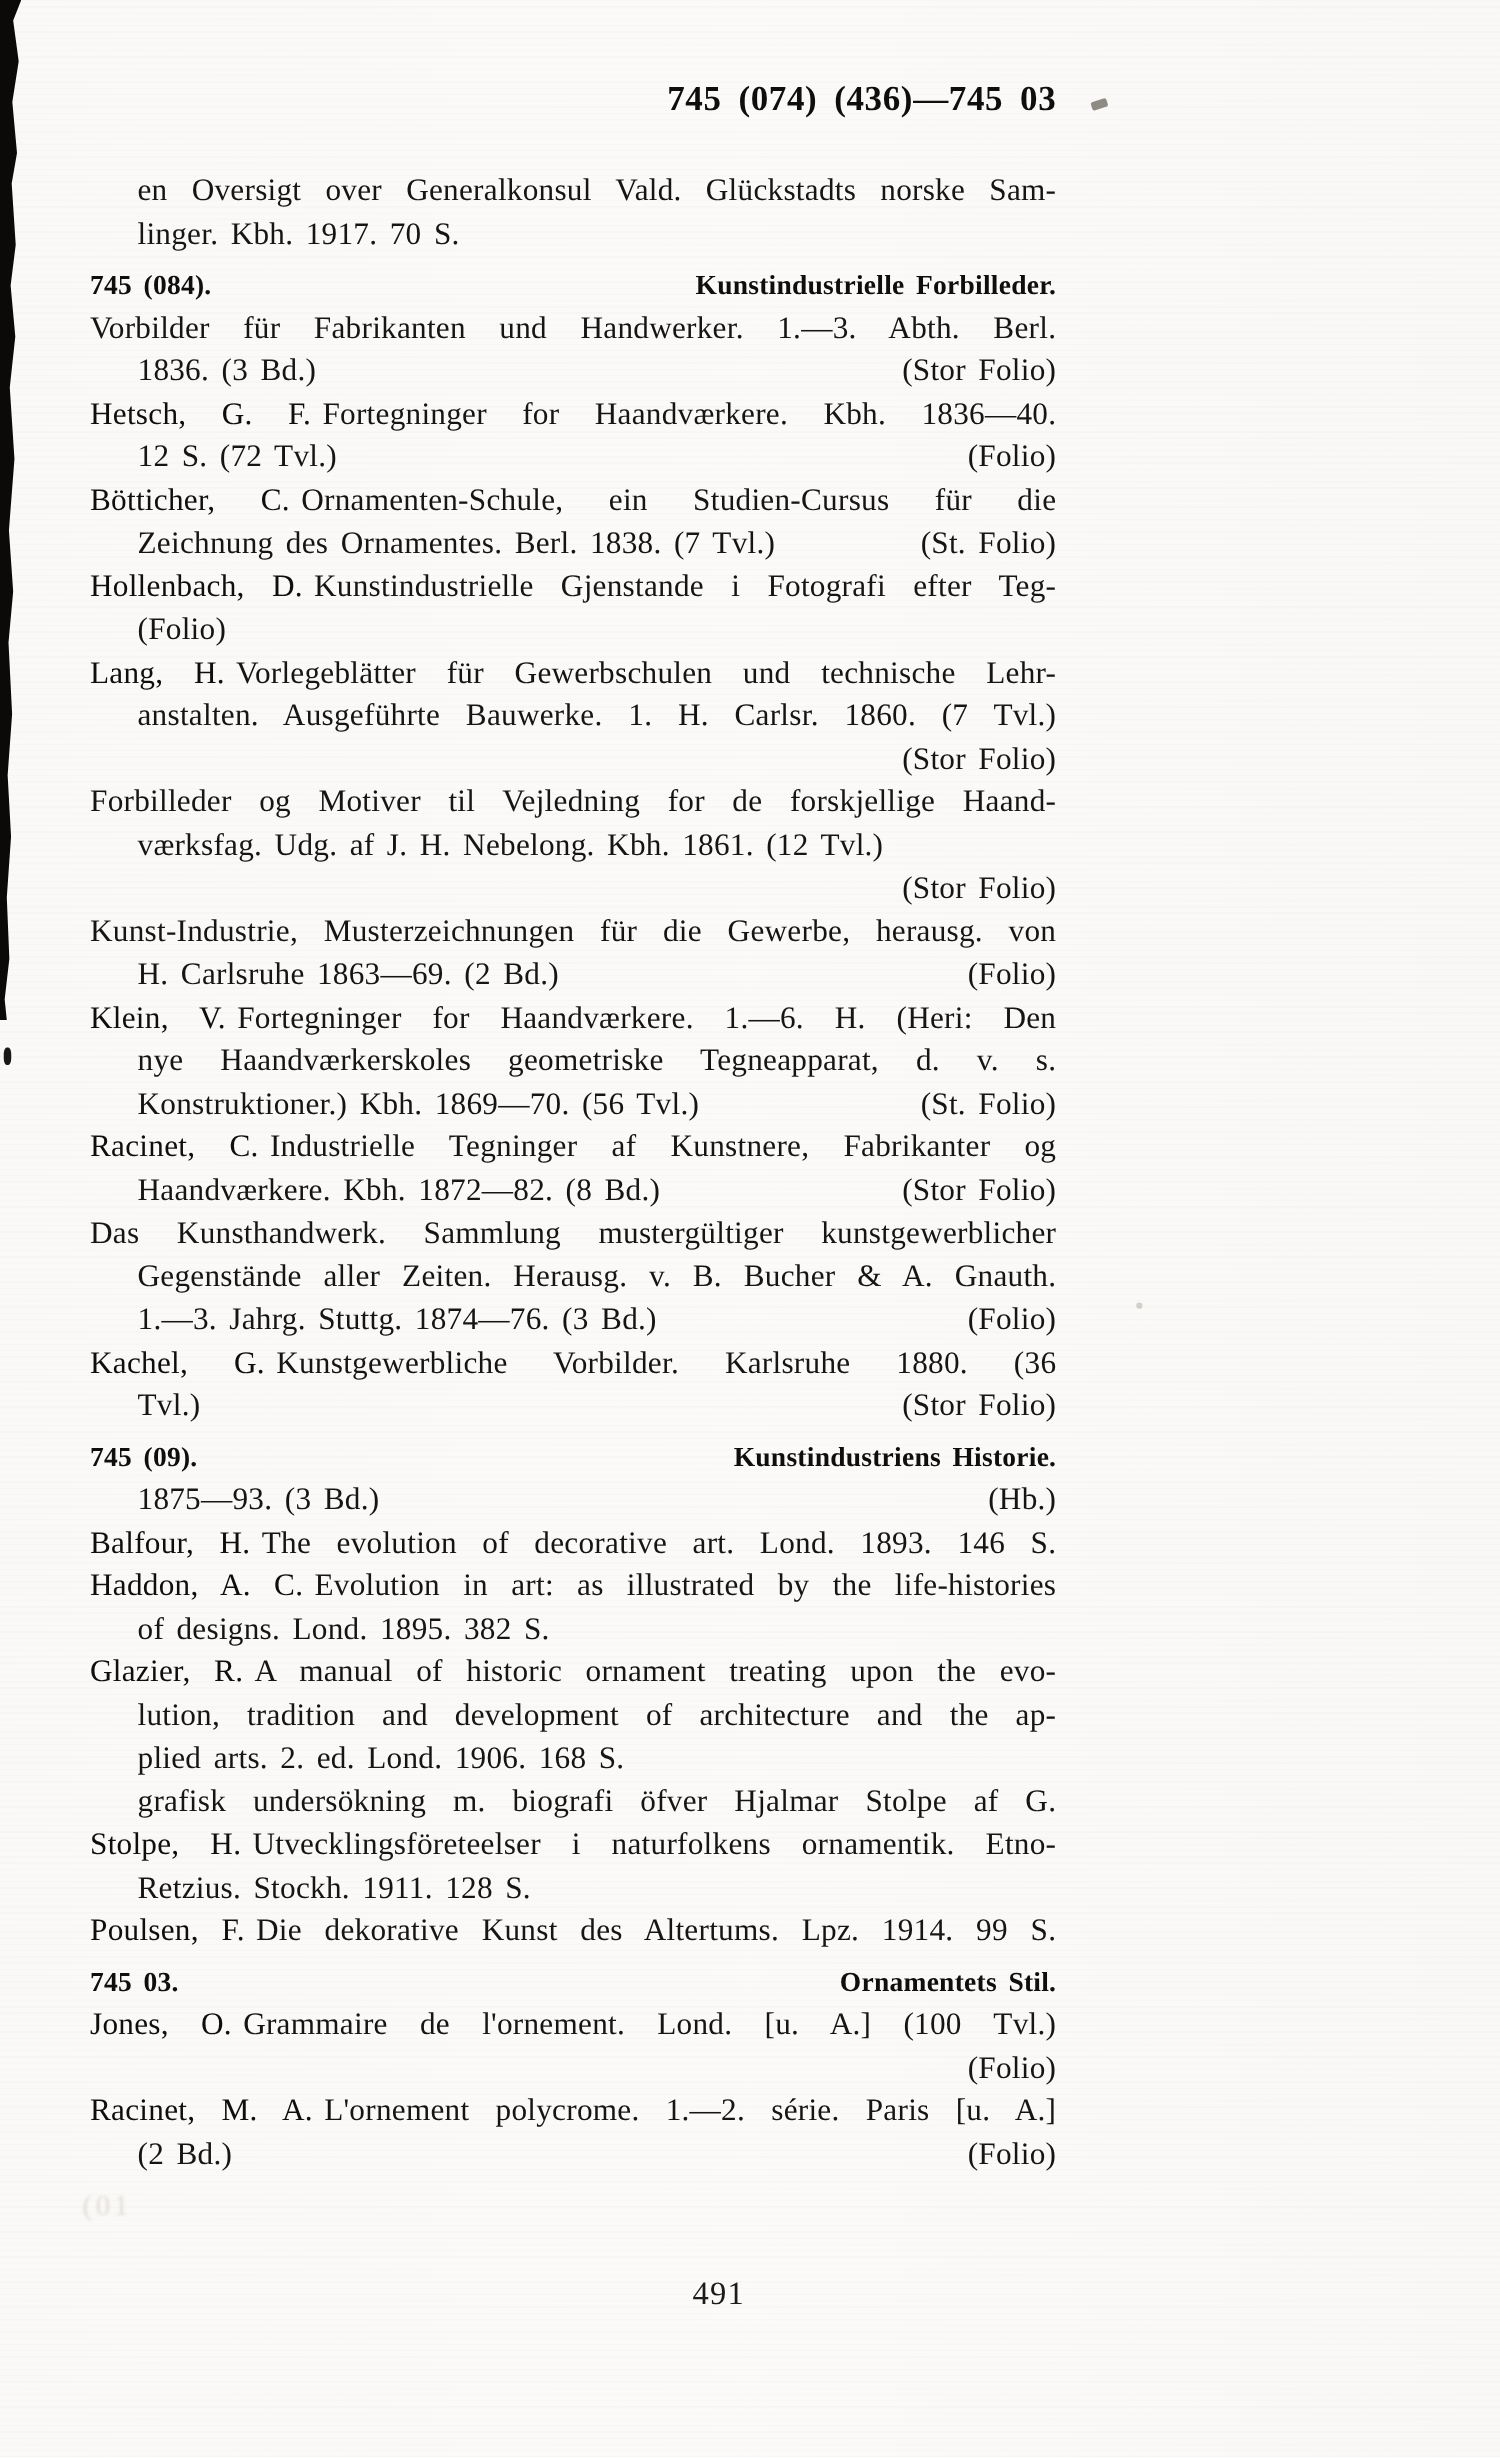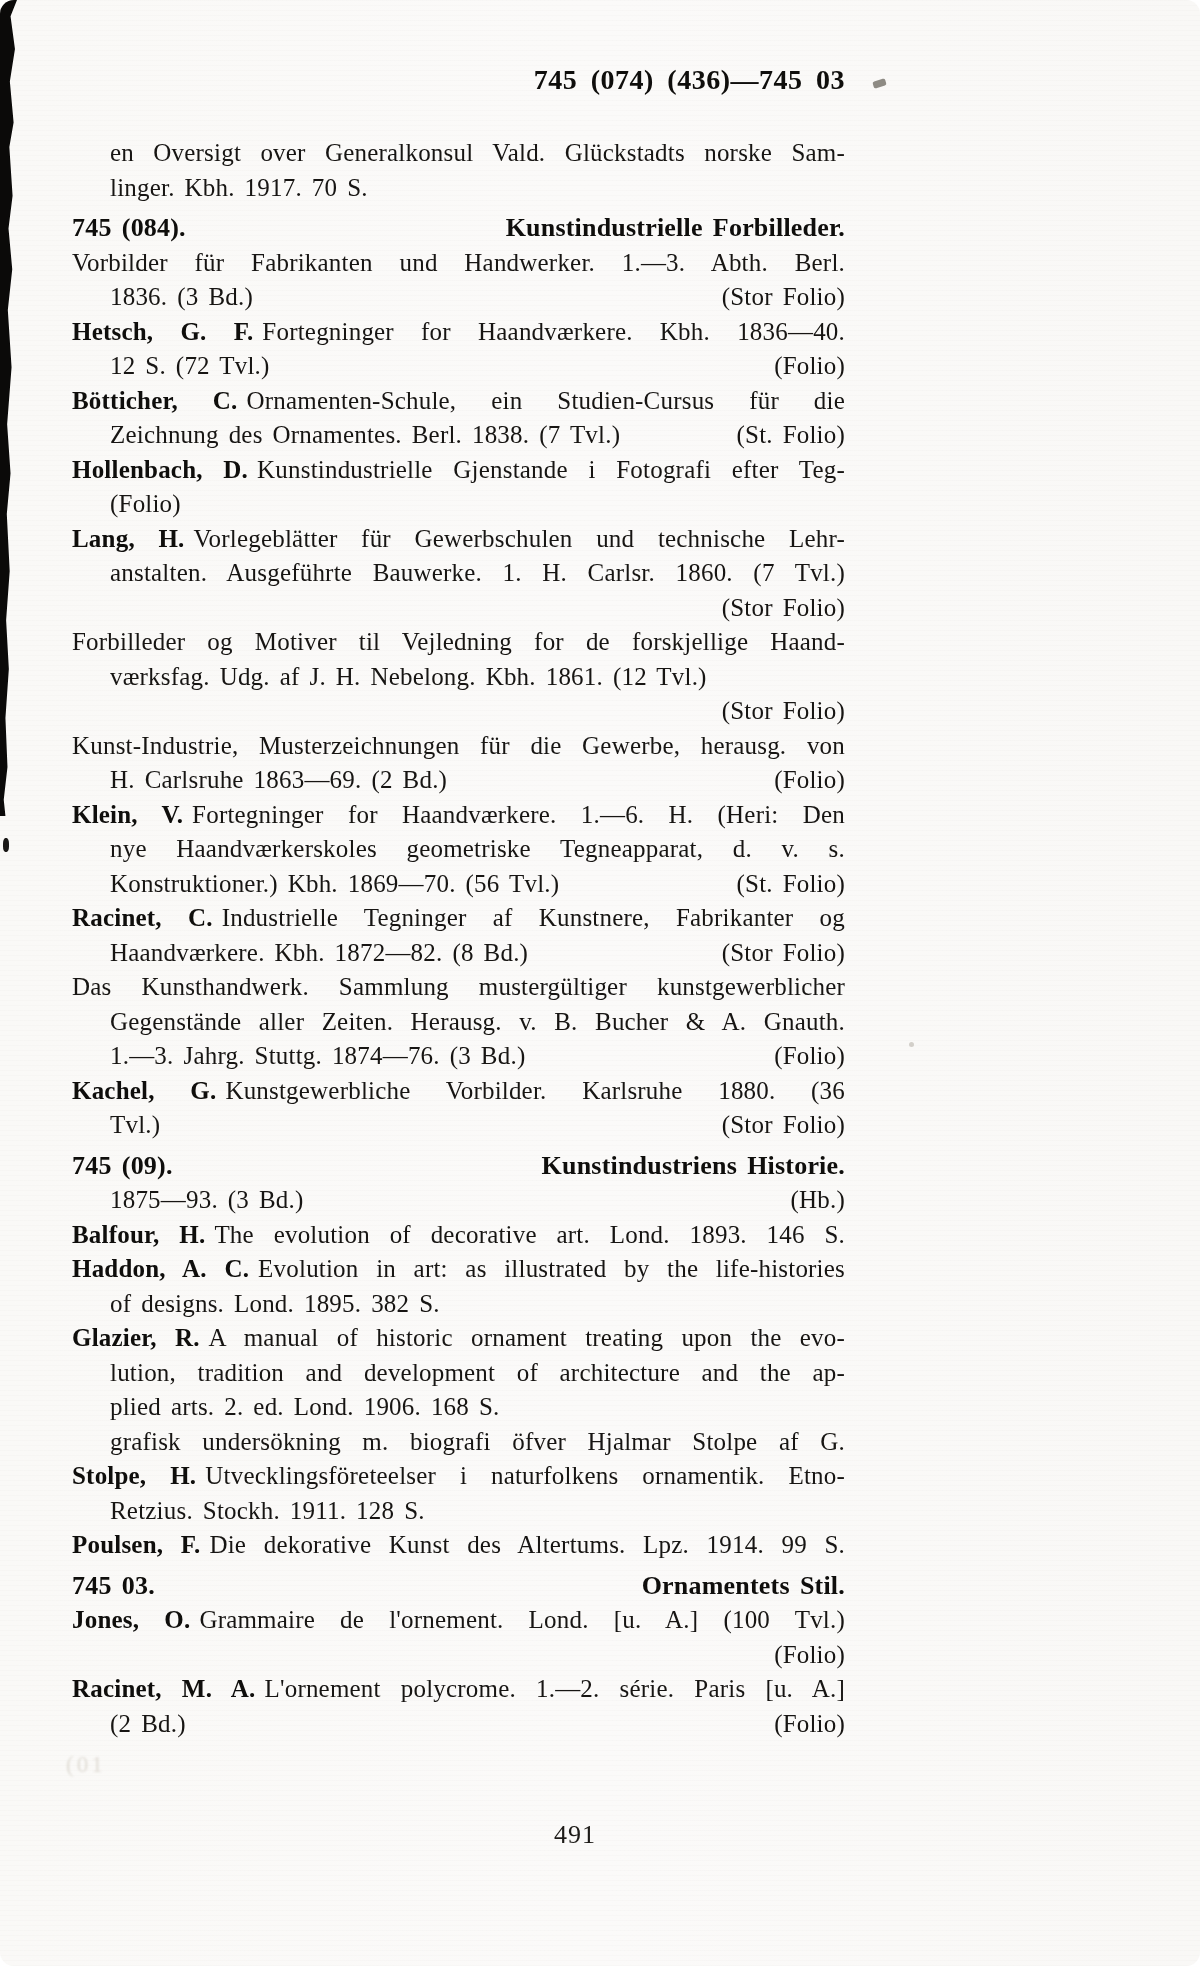--- a/index.html
+++ b/index.html
@@ -5,21 +5,20 @@
   html,body{margin:0;padding:0;}
   .page{
     position:relative;
     width:1200px;height:1966px;
     background:
       repeating-linear-gradient(0deg, rgba(120,115,105,0.025) 0 1px, rgba(0,0,0,0) 1px 5px),
       linear-gradient(90deg,#faf9f7 0%, #fbfaf9 50%, #f9f8f6 100%);
     overflow:hidden;
     font-family:"Liberation Serif","DejaVu Serif",serif;
     color:#171513;
-    border-radius:14px;
   }
   
   .edge-bar{
     position:absolute;left:0;top:0;width:17px;height:816px;background:#0b0a09;
     clip-path:polygon(0 0,100% 0,62% 2%,88% 6%,58% 10%,80% 15%,55% 18%,74% 24%,50% 28%,72% 33%,46% 38%,68% 45%,42% 52%,62% 58%,40% 63%,57% 70%,36% 76%,52% 82%,32% 88%,44% 94%,22% 98%,32% 100%,0 100%);
   }
   .edge-speck{position:absolute;left:3px;top:838px;width:6px;height:14px;background:#1a1816;border-radius:40%;}
   .header-tick{
     position:absolute;left:873px;top:80px;width:13px;height:7px;background:#6a655e;
     transform:rotate(-18deg);border-radius:2px;opacity:.75;
@@ -40,22 +39,22 @@
     position:absolute;left:72px;top:136px;width:773px;
     font-size:25px;letter-spacing:.2px;word-spacing:3.5px;
   }
   .line{height:34.5px;line-height:34.5px;overflow:hidden;}
   .line.indent{padding-left:38px;}
   .justify{text-align:justify;text-align-last:justify;}
   .flexline{display:flex;justify-content:space-between;align-items:baseline;gap:32px;}
   .flexline .lt{white-space:nowrap;}
   .flexline .fmt{white-space:nowrap;}
   .right-only{display:flex;justify-content:flex-end;}
-  b.author{font-weight:700;margin-right:9px;color:#0f0e0c;}
-  .heading{display:flex;justify-content:space-between;font-weight:700;font-size:26px;margin-top:6px;color:#0f0e0c;}
+  b.author{font-weight:400;margin-right:9px;color:#0f0e0c;}
+  .heading{display:flex;justify-content:space-between;font-weight:700;font-size:22px;margin-top:6px;color:#0f0e0c;}
   .heading .h-left{white-space:nowrap;}
   .heading .h-right{white-space:nowrap;}
 
   .page-number{
     position:absolute;left:0;top:1820px;width:1150px;
     text-align:center;font-size:26px;letter-spacing:1px;color:#1d1b18;
   }
 </style>
 </head>
 <body>

